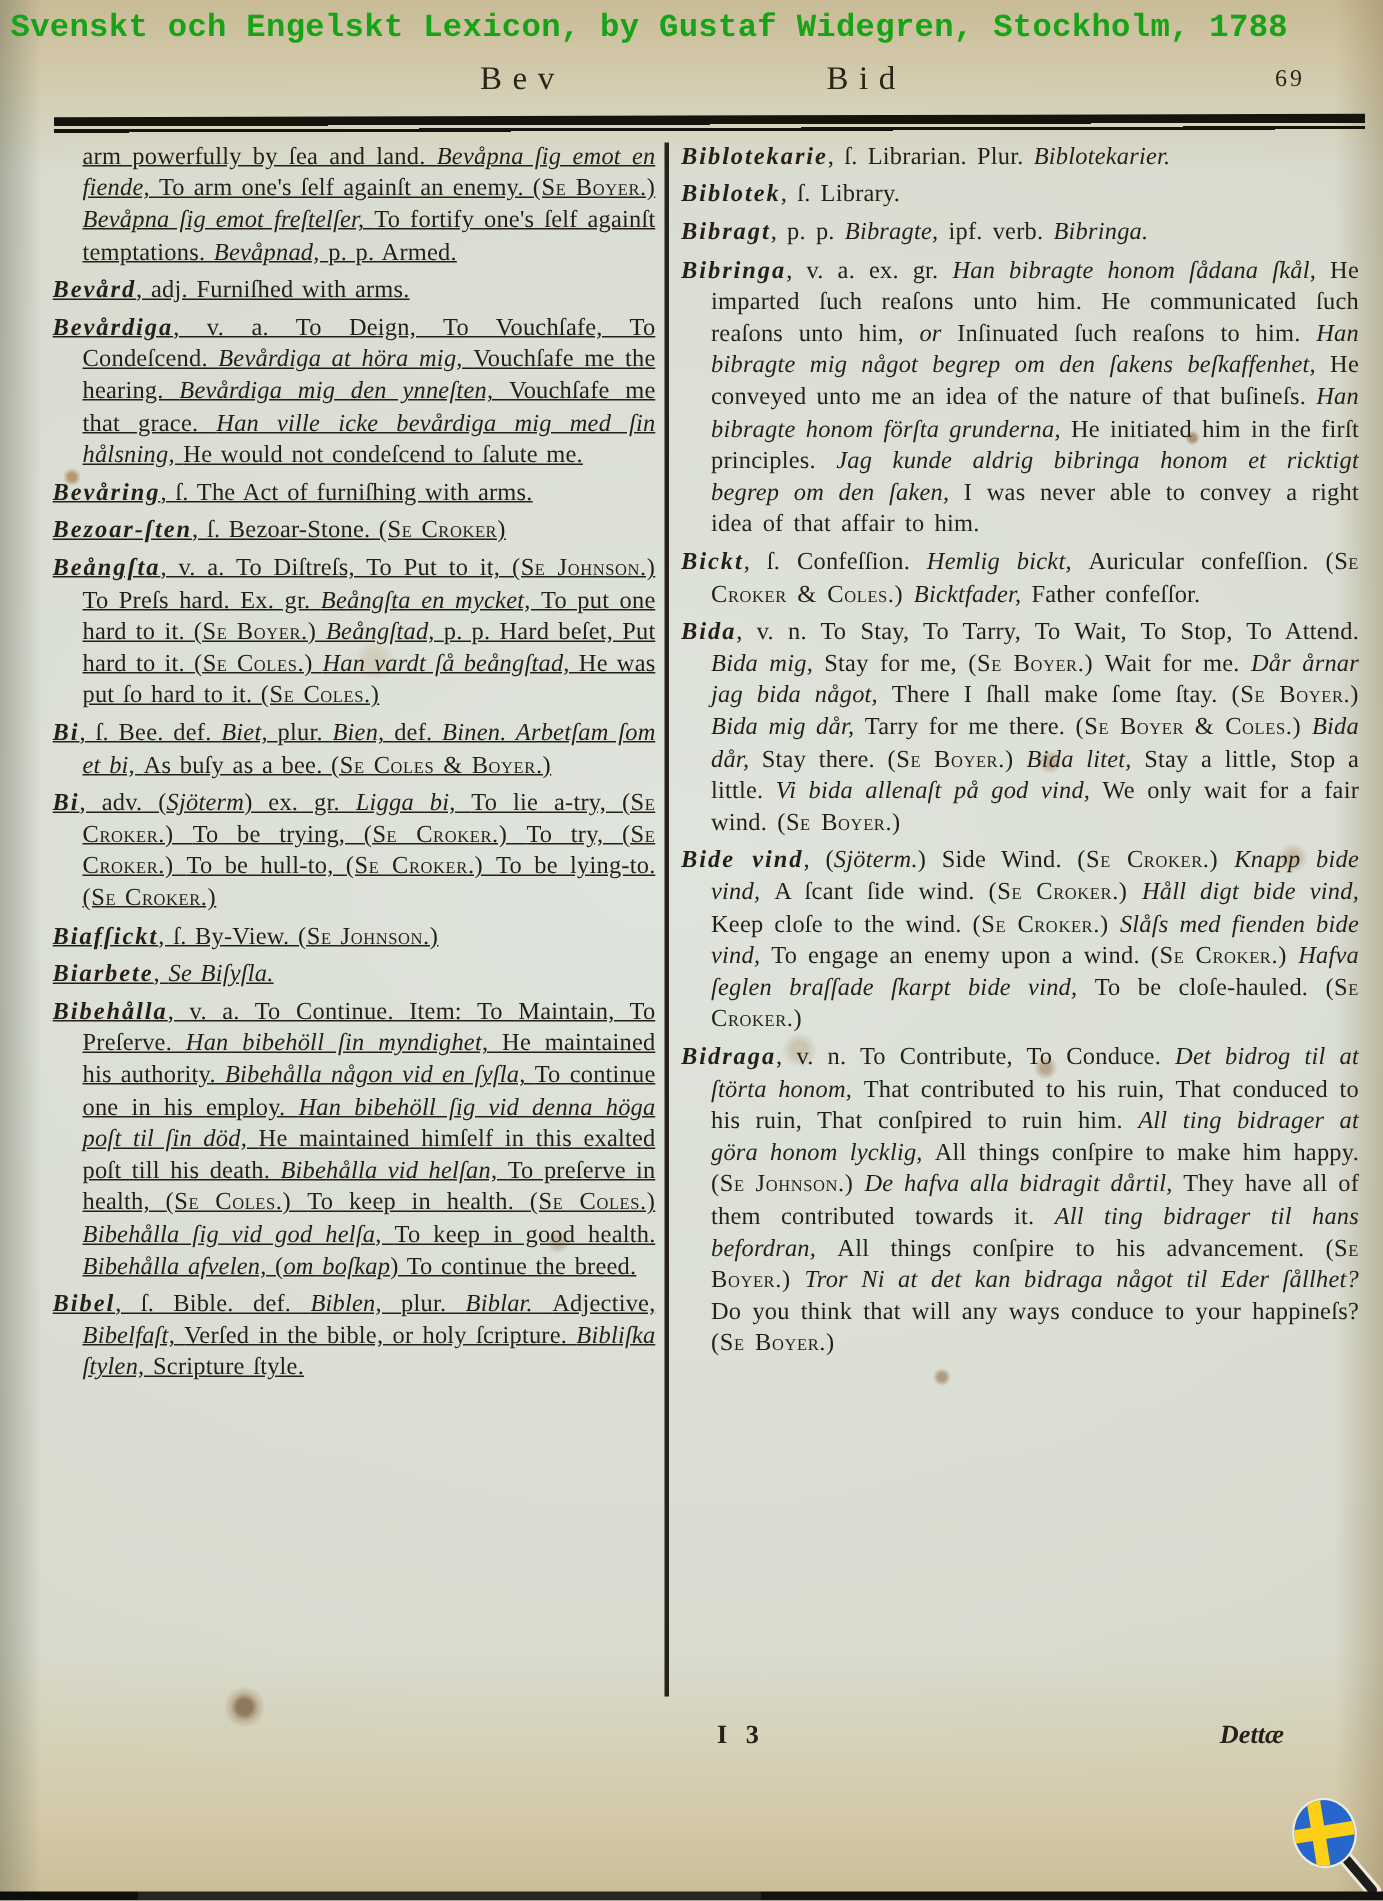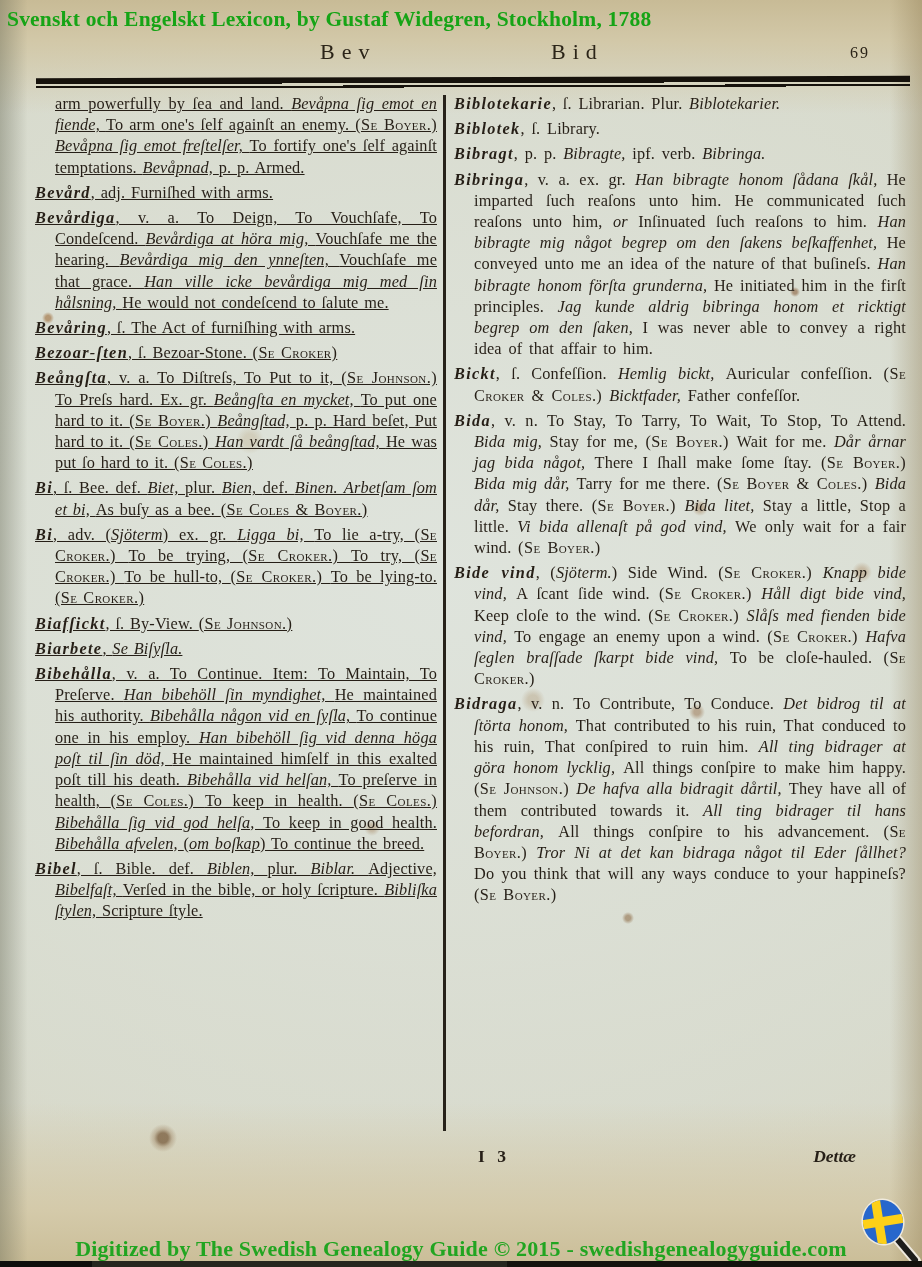--- a/index.html
+++ b/index.html
@@ -28,20 +28,21 @@
       radial-gradient(circle at 628px 918px, rgba(120,75,30,.45) 0 2.5px, rgba(120,75,30,0) 6px),
       radial-gradient(circle at 163px 1138px, rgba(95,60,25,.6) 0 5px, rgba(120,80,40,.25) 9px, rgba(95,60,25,0) 14px),
       radial-gradient(circle at 372px 828px, rgba(140,95,45,.3) 0 3px, rgba(140,95,45,0) 8px),
       radial-gradient(circle at 533px 700px, rgba(150,110,60,.25) 0 5px, rgba(150,110,60,0) 12px),
       radial-gradient(circle at 250px 440px, rgba(160,120,60,.18) 0 6px, rgba(160,120,60,0) 14px);
   }
   .banner{
     position:absolute;left:7px;top:7px;
     font-size:21.5px;font-weight:bold;letter-spacing:.2px;
     color:#16a416;
+    font-family:Liberation Mono, monospace;
   }
   .hdr{position:absolute;top:39px;font-size:22px;letter-spacing:7px;color:#2b2418;}
   .hdr-left{left:320px;}
   .hdr-right{left:551px;}
   .pageno{position:absolute;top:44px;left:850px;font-size:16px;letter-spacing:2px;color:#2b2418;}
   .rule{
     position:absolute;left:36px;top:77px;width:874px;height:12px;
     background:linear-gradient(180deg,#16120c 0 50%, rgba(0,0,0,0) 50% 68%, #16120c 68% 86%, rgba(0,0,0,0) 86%);
     transform:rotate(-.15deg);
   }
@@ -118,21 +119,20 @@
       <p class="entry"><span class="hw">Bida</span><span class="n">, v. n. To Stay, To Tarry, To Wait, To Stop, To Attend. </span><span class="it">Bida mig, </span><span class="n">Stay for me, </span><span class="sc">(Se Boyer.) </span><span class="n">Wait for me. </span><span class="it">Dår årnar jag bida något, </span><span class="n">There I ſhall make ſome ſtay. </span><span class="sc">(Se Boyer.) </span><span class="it">Bida mig dår, </span><span class="n">Tarry for me there. </span><span class="sc">(Se Boyer &amp; Coles.) </span><span class="it">Bida dår, </span><span class="n">Stay there. </span><span class="sc">(Se Boyer.) </span><span class="it">Bida litet, </span><span class="n">Stay a little, Stop a little. </span><span class="it">Vi bida allenaſt på god vind, </span><span class="n">We only wait for a fair wind. </span><span class="sc">(Se Boyer.)</span></p>
       <p class="entry"><span class="hw">Bide vind</span><span class="n">, (</span><span class="it">Sjöterm.</span><span class="n">) Side Wind. </span><span class="sc">(Se Croker.) </span><span class="it">Knapp bide vind, </span><span class="n">A ſcant ſide wind. </span><span class="sc">(Se Croker.) </span><span class="it">Håll digt bide vind, </span><span class="n">Keep cloſe to the wind. </span><span class="sc">(Se Croker.) </span><span class="it">Slåſs med fienden bide vind, </span><span class="n">To engage an enemy upon a wind. </span><span class="sc">(Se Croker.) </span><span class="it">Hafva ſeglen braſſade ſkarpt bide vind, </span><span class="n">To be cloſe-hauled. </span><span class="sc">(Se Croker.)</span></p>
       <p class="entry"><span class="hw">Bidraga</span><span class="n">, v. n. To Contribute, To Conduce. </span><span class="it">Det bidrog til at ſtörta honom, </span><span class="n">That contributed to his ruin, That conduced to his ruin, That conſpired to ruin him. </span><span class="it">All ting bidrager at göra honom lycklig, </span><span class="n">All things conſpire to make him happy. </span><span class="sc">(Se Johnson.) </span><span class="it">De hafva alla bidragit dårtil, </span><span class="n">They have all of them contributed towards it. </span><span class="it">All ting bidrager til hans befordran, </span><span class="n">All things conſpire to his advancement. </span><span class="sc">(Se Boyer.) </span><span class="it">Tror Ni at det kan bidraga något til Eder ſållhet? </span><span class="n">Do you think that will any ways conduce to your happineſs? </span><span class="sc">(Se Boyer.)</span></p>
     </div>
 
   <div class="sigrow">
     <span class="sig">I 3</span>
     <span class="catch">Dettæ</span>
   </div>
 
-  <div class="footer">Digitized by The Swedish Genealogy Guide © 2015 - swedishgenealogyguide.com</div>
 
   <svg class="flag" width="60" height="66" viewBox="0 0 60 66">
     <defs>
       <clipPath id="lens">
           <ellipse cx="22" cy="24" rx="20" ry="22"></ellipse>
         </clipPath>
     </defs>
     <line x1="37" y1="42" x2="55" y2="63" stroke="#efeade" stroke-width="10" stroke-linecap="round"></line>
     <line x1="37" y1="42" x2="54" y2="62" stroke="#1d1d1b" stroke-width="6" stroke-linecap="round"></line>
     <g transform="rotate(-9 22 24)">

